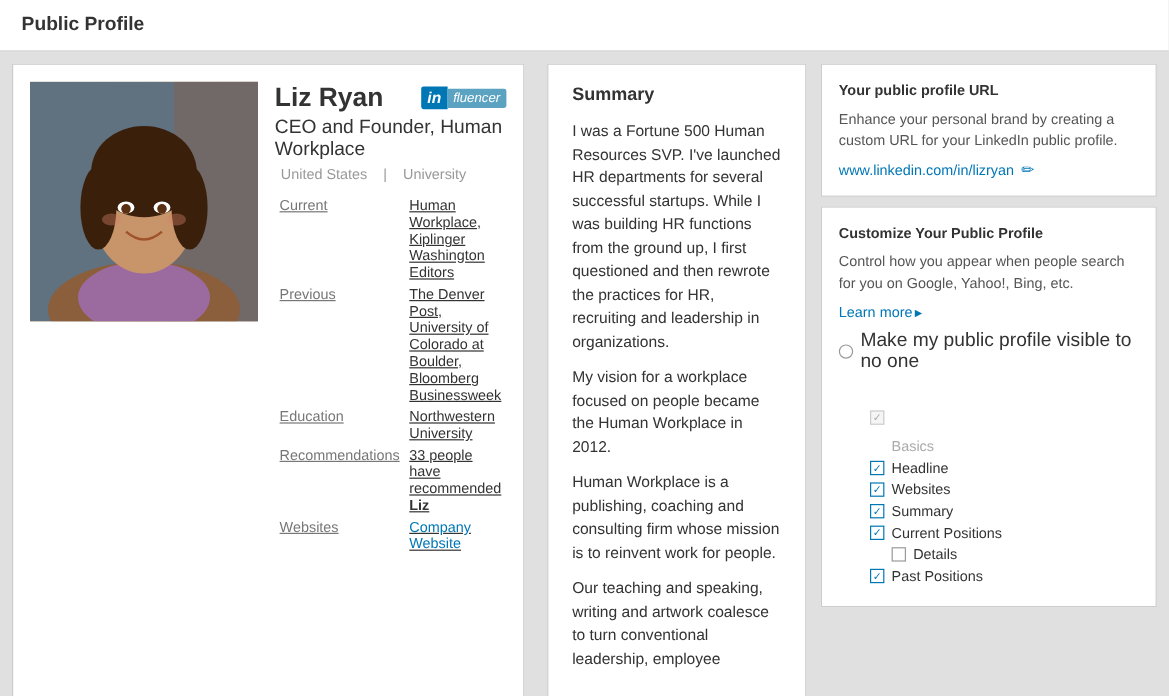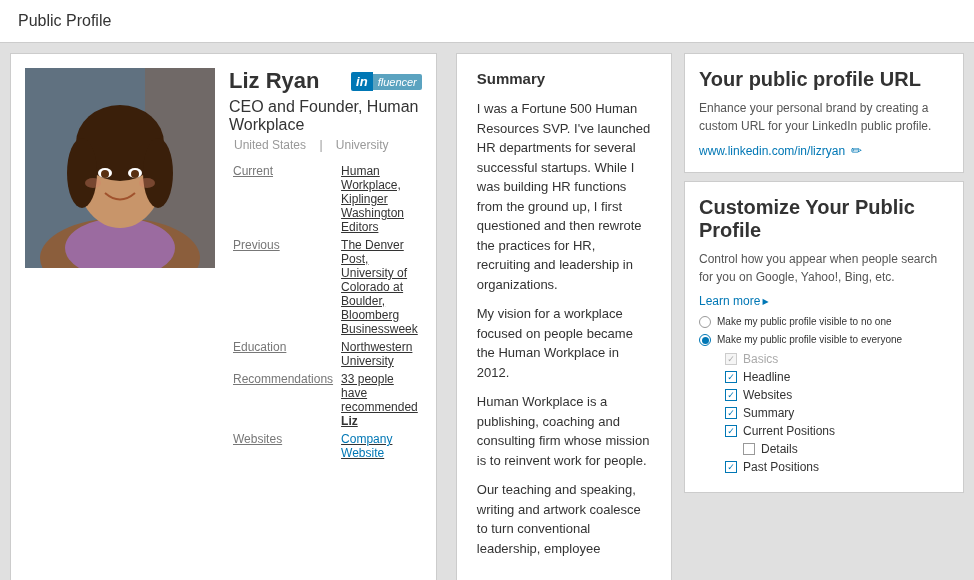--- a/index.html
+++ b/index.html
@@ -3,21 +3,21 @@
   <meta charset="utf-8">
   <style>
     * { margin: 0; padding: 0; box-sizing: border-box; }
     body { font-family: Arial, Helvetica, sans-serif; font-size: 13px; color: #333; background: #e0e0e0; width: 974px; min-height: 580px; }
 
     .page-header {
       background: #fff;
       border-bottom: 1px solid #ccc;
       padding: 12px 18px;
       font-size: 16px;
-      font-weight: normal;
+      font-weight: bold;
       color: #333;
     }
 
     .main-content {
       display: flex;
       gap: 0;
       padding: 10px;
       align-items: flex-start;
     }
 
@@ -178,21 +178,21 @@
 
     
     .sidebar-box {
       background: #fff;
       border: 1px solid #ccc;
       padding: 14px;
       margin-bottom: 8px;
     }
 
     .sidebar-title {
-      font-size: 20px;
+      font-size: 12px;
       font-weight: bold;
       color: #333;
       margin-bottom: 8px;
     }
 
     .sidebar-text {
       font-size: 12px;
       color: #555;
       line-height: 1.5;
       margin-bottom: 8px;
@@ -225,23 +225,24 @@
       content: '▶';
       font-size: 8px;
     }
 
     .visibility-options {
       margin-top: 8px;
     }
 
     .visibility-option {
       display: flex;
+      align-items: center;
       gap: 6px;
       margin-bottom: 6px;
-      font-size: 10px;
+      font-size: 16px;
     }
 
     .radio-unchecked {
       width: 12px; height: 12px;
       border-radius: 50%;
       border: 1px solid #999;
       background: #fff;
       flex-shrink: 0;
     }
 
@@ -310,20 +311,21 @@
     }
 
     .checkbox-grayed::after {
       content: '✓';
       font-size: 9px;
       color: #aaa;
     }
 
     .checkbox-label-gray {
       color: #aaa;
+      margin-top: 48px;
     }
 
     .indent-group {
       padding-left: 18px;
     }
   </style>
 </head>
 <body>
 
 <div class="page-header">
@@ -450,24 +452,20 @@
       <div class="sidebar-text">Control how you appear when people search for you on Google, Yahoo!, Bing, etc.</div>
       <a href="#" class="learn-more">Learn more</a>
 
       <div class="visibility-options">
 
         <div class="visibility-option">
           <div class="radio-unchecked"></div>
           <span>Make my public profile visible to no one</span>
         </div>
 
-        <div class="visibility-option">
-          <div class="radio-checked"></div>
-          <span>Make my public profile visible to everyone</span>
-        </div>
 
         <div class="checkbox-list">
 
           <div class="checkbox-item indent-group">
             <div class="checkbox-grayed"></div>
             <span class="checkbox-label-gray">Basics</span>
           </div>
 
           <div class="indent-group">
 

